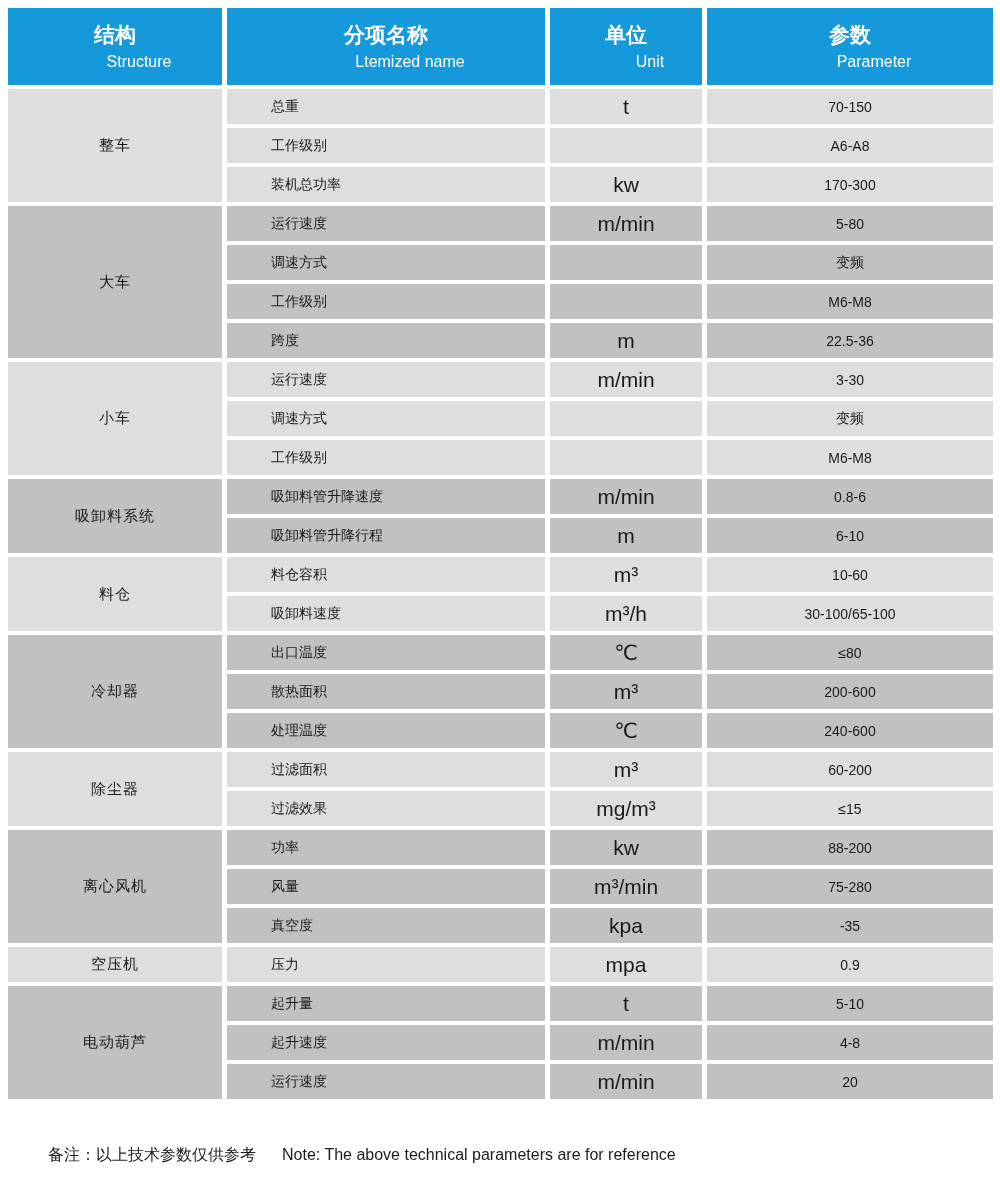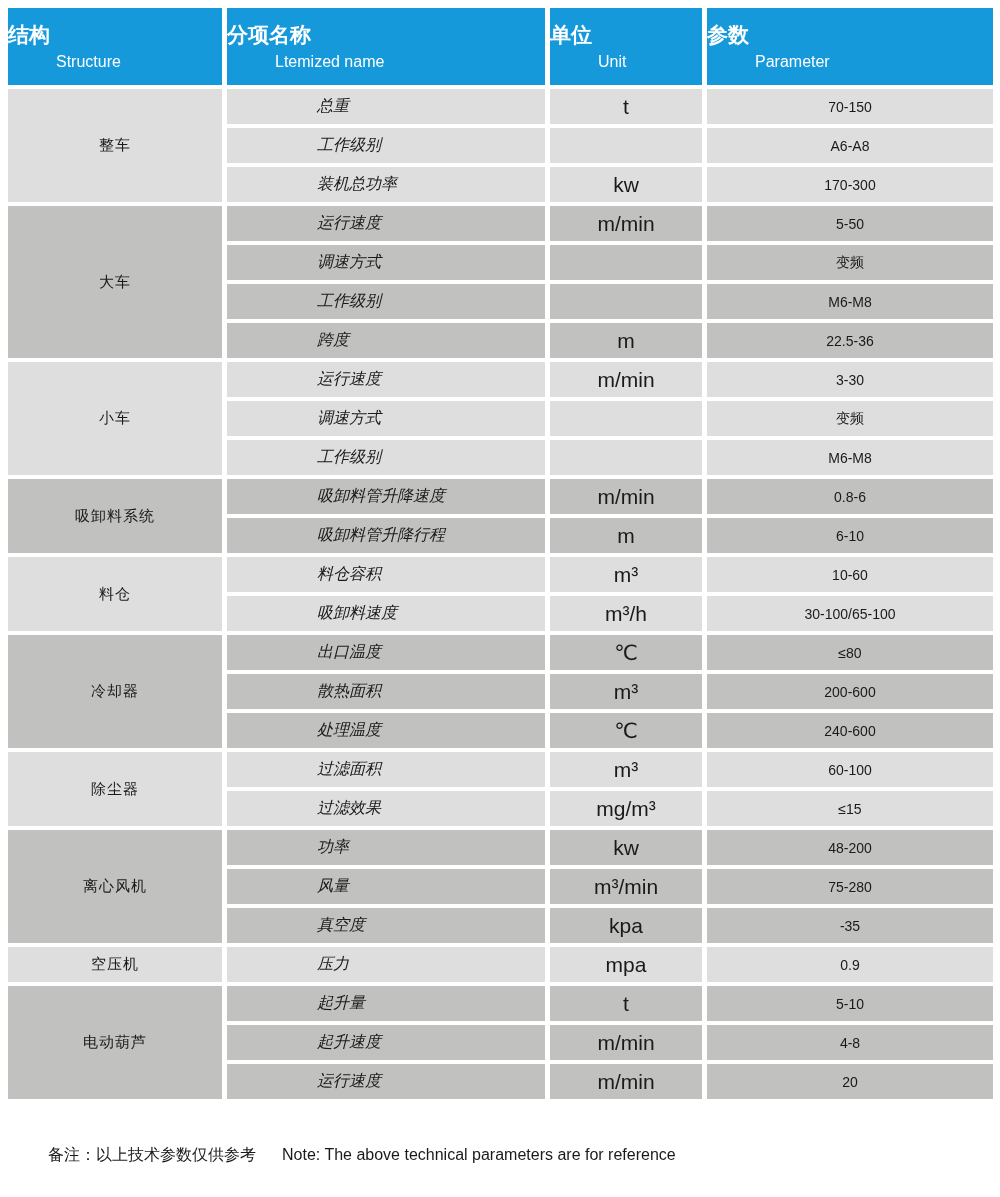--- a/index.html
+++ b/index.html
@@ -28,39 +28,38 @@
   col.c1{width:214px;}
   col.c2{width:318px;}
   col.c3{width:152px;}
   col.c4{width:286px;}
   th{
     background:var(--header-bg);
     color:var(--header-text);
     height:77px;
     padding:0;
     vertical-align:middle;
-    text-align:left;
+    text-align:center;
   }
   th .zh{font-size:21px;font-weight:bold;line-height:1.25;}
   th .en{font-size:16px;font-weight:normal;margin-top:3px;line-height:1.2;margin-left:48px;}
   td{
     height:35px;
     padding:0;
     vertical-align:middle;
     font-size:20px;
     text-align:center;
   }
   tr.light > td{background:var(--group-light);}
   tr.dark  > td{background:var(--group-dark);}
   td.g{font-size:15px;letter-spacing:1px;}
   td.name{
-    font-size:16px;
+    font-size:14px;
     text-align:left;
-    padding-left:90px;
-    font-style:italic;
+    padding-left:44px;
   }
   td.unit{font-size:21px;}
   td.param{font-size:14px;}
   .note{
     margin:42px 0 0 48px;
     font-size:16px;
     color:var(--text-color);
     white-space:nowrap;
   }
   .note .en{margin-left:26px;}
@@ -111,21 +110,21 @@
     <tr class="light">
       <td class="name">装机总功率</td>
       <td class="unit">kw</td>
       <td class="param">170-300</td>
     </tr>
 
     <tr class="dark">
       <td class="g" rowspan="4">大车</td>
       <td class="name">运行速度</td>
       <td class="unit">m/min</td>
-      <td class="param">5-50</td>
+      <td class="param">5-80</td>
     </tr>
     <tr class="dark">
       <td class="name">调速方式</td>
       <td class="unit"></td>
       <td class="param">变频</td>
     </tr>
     <tr class="dark">
       <td class="name">工作级别</td>
       <td class="unit"></td>
       <td class="param">M6-M8</td>
@@ -191,33 +190,33 @@
     <tr class="dark">
       <td class="name">处理温度</td>
       <td class="unit">℃</td>
       <td class="param">240-600</td>
     </tr>
 
     <tr class="light">
       <td class="g" rowspan="2">除尘器</td>
       <td class="name">过滤面积</td>
       <td class="unit">m³</td>
-      <td class="param">60-100</td>
+      <td class="param">60-200</td>
     </tr>
     <tr class="light">
       <td class="name">过滤效果</td>
       <td class="unit">mg/m³</td>
       <td class="param">≤15</td>
     </tr>
 
     <tr class="dark">
       <td class="g" rowspan="3">离心风机</td>
       <td class="name">功率</td>
       <td class="unit">kw</td>
-      <td class="param">48-200</td>
+      <td class="param">88-200</td>
     </tr>
     <tr class="dark">
       <td class="name">风量</td>
       <td class="unit">m³/min</td>
       <td class="param">75-280</td>
     </tr>
     <tr class="dark">
       <td class="name">真空度</td>
       <td class="unit">kpa</td>
       <td class="param">-35</td>

